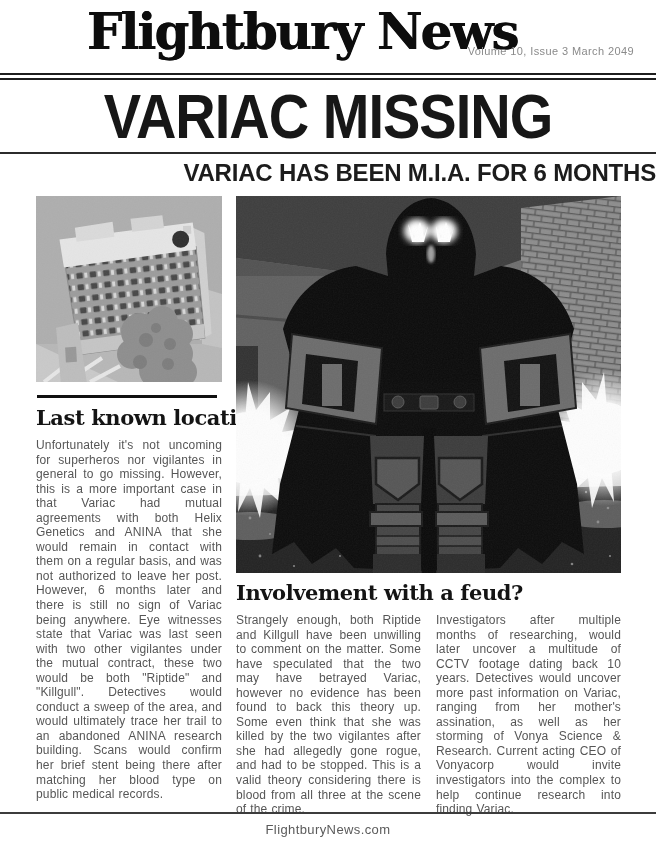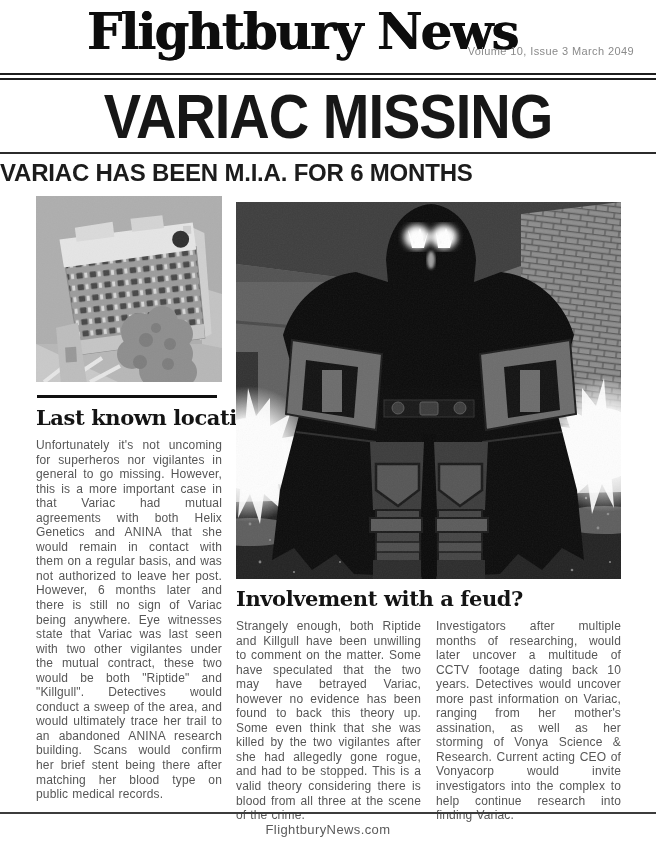--- a/index.html
+++ b/index.html
@@ -15,27 +15,27 @@
               text-shadow:0.6px 0 0 #0d0d0d; }
   .issue-line { position:absolute; right:22px; bottom:16px; font-size:11px;
                 color:#8a8a8a; letter-spacing:0.4px; }
   .double-rule { height:7px; border-top:2.5px solid #1d1d1d; border-bottom:2px solid #1d1d1d; }
 
   
   .headline { margin-top:3px; height:64px; line-height:60px; text-align:center;
               font-size:56px; font-weight:bold; letter-spacing:-1px; color:#171717;
               transform:scaleY(1.12); transform-origin:center top; white-space:nowrap; }
   .headline-rule { border-top:2.5px solid #2b2b2b; margin-top:5px; }
-  .subheadline { margin-top:5px; text-align:left; font-size:24px; font-weight:bold;
+  .subheadline { margin-top:5px; text-align:right; font-size:24px; font-weight:bold;
                  letter-spacing:-0.2px; color:#1c1c1c; white-space:nowrap; }
 
   
   .content { display:flex; gap:14px; padding:0 35px 0 36px; margin-top:9px; }
   .col-left { width:186px; flex:0 0 186px; }
-  .col-right { width:385px; flex:0 0 385px;margin-top:6px; }
+  .col-right { width:385px; flex:0 0 385px; }
   figure.photo { display:block; line-height:0; }
   .photo svg { display:block; }
   .photo-divider { border-top:3px solid #101010; width:180px; margin:13px 0 0 1px; }
   h4.section { font-family:"DejaVu Serif", serif; font-weight:bold; font-size:21px;
                letter-spacing:-0.4px; color:#141414; margin-top:7px; white-space:nowrap; }
   p.body { margin-top:8px; font-size:12px; line-height:14.55px; color:#565656;
            text-align:justify; letter-spacing:0.15px; word-spacing:0.5px; }
   .feud-cols { display:flex; gap:15px; margin-top:0; }
   .feud-cols p { flex:1; }
 

